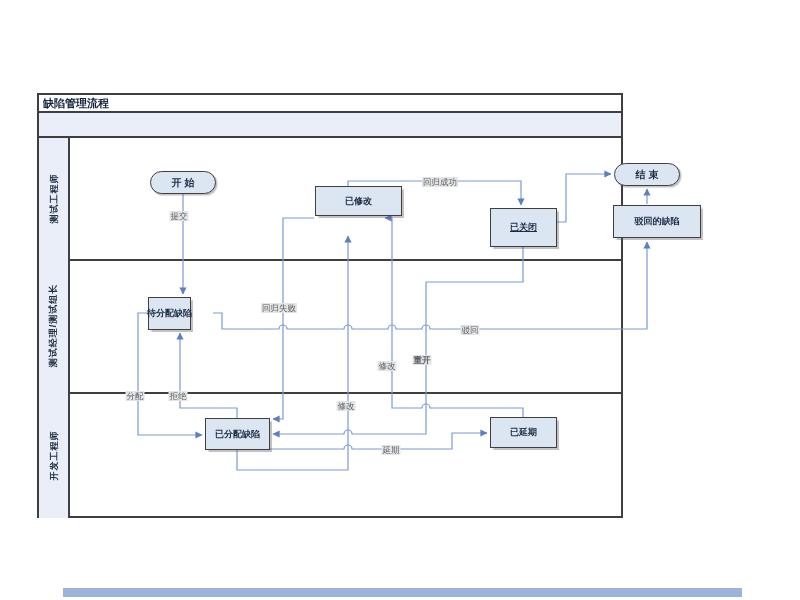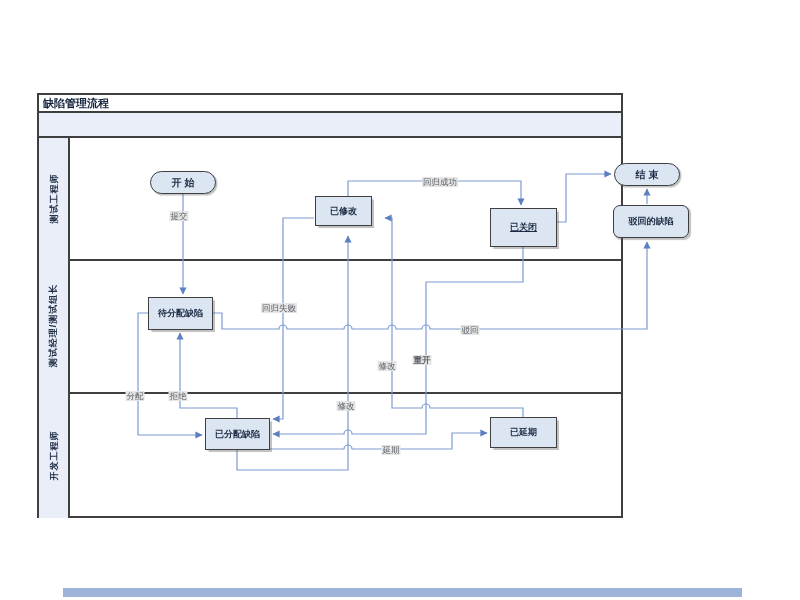--- a/index.html
+++ b/index.html
@@ -113,24 +113,24 @@
       <path d="M237,418 L237,408 L180,408 L180,333" marker-end="url(#arr)"></path>
 
       <path d="M213,313 L222,313 L222,329 L279,329 A4,4 0 0 1 287,329 L344,329 A4,4 0 0 1 352,329 L388,329 A4,4 0 0 1 396,329 L422,329 A4,4 0 0 1 430,329 L647,329 L647,242" marker-end="url(#arr)"></path>
 
       <path d="M270,449 L344,449 A4,4 0 0 1 352,449 L452,449 L452,433 L487,433" marker-end="url(#arr)"></path>
     </g>
   </svg>
 
   <div class="node terminator" style="left:150px;top:153px;width:66px;height:23px;margin-top:18px;">开始</div>
   <div class="node terminator" style="left:614px;top:163px;width:66px;height:23px;">结束</div>
-  <div class="node" style="left:315px;top:196px;width:57px;height:30px;">已修改</div>
+  <div class="node" style="left:315px;top:186px;width:87px;height:30px;">已修改</div>
   <div class="node" style="left:490px;top:208px;width:67px;height:39px;text-decoration:underline;">已关闭</div>
-  <div class="node" style="left:613px;top:205px;width:76px;height:33px;border-radius:7px;">驳回的缺陷</div>
-  <div class="node" style="left:148px;top:297px;width:65px;height:33px;">待分配缺陷</div>
+  <div class="node" style="left:613px;top:205px;width:88px;height:33px;">驳回的缺陷</div>
+  <div class="node" style="left:148px;top:297px;width:43px;height:33px;">待分配缺陷</div>
   <div class="node" style="left:490px;top:417px;width:67px;height:31px;">已延期</div>
   <div class="node" style="left:205px;top:418px;width:65px;height:32px;">已分配缺陷</div>
 
   <span class="elabel" style="left:179px;top:216px;">提交</span>
   <span class="elabel" style="left:440px;top:182px;">回归成功</span>
   <span class="elabel" style="left:279px;top:308px;">回归失败</span>
   <span class="elabel" style="left:470px;top:330px;">驳回</span>
   <span class="elabel" style="left:422px;top:360px;font-weight:bold;">重开</span>
   <span class="elabel" style="left:387px;top:366px;">修改</span>
   <span class="elabel" style="left:346px;top:406px;">修改</span>

